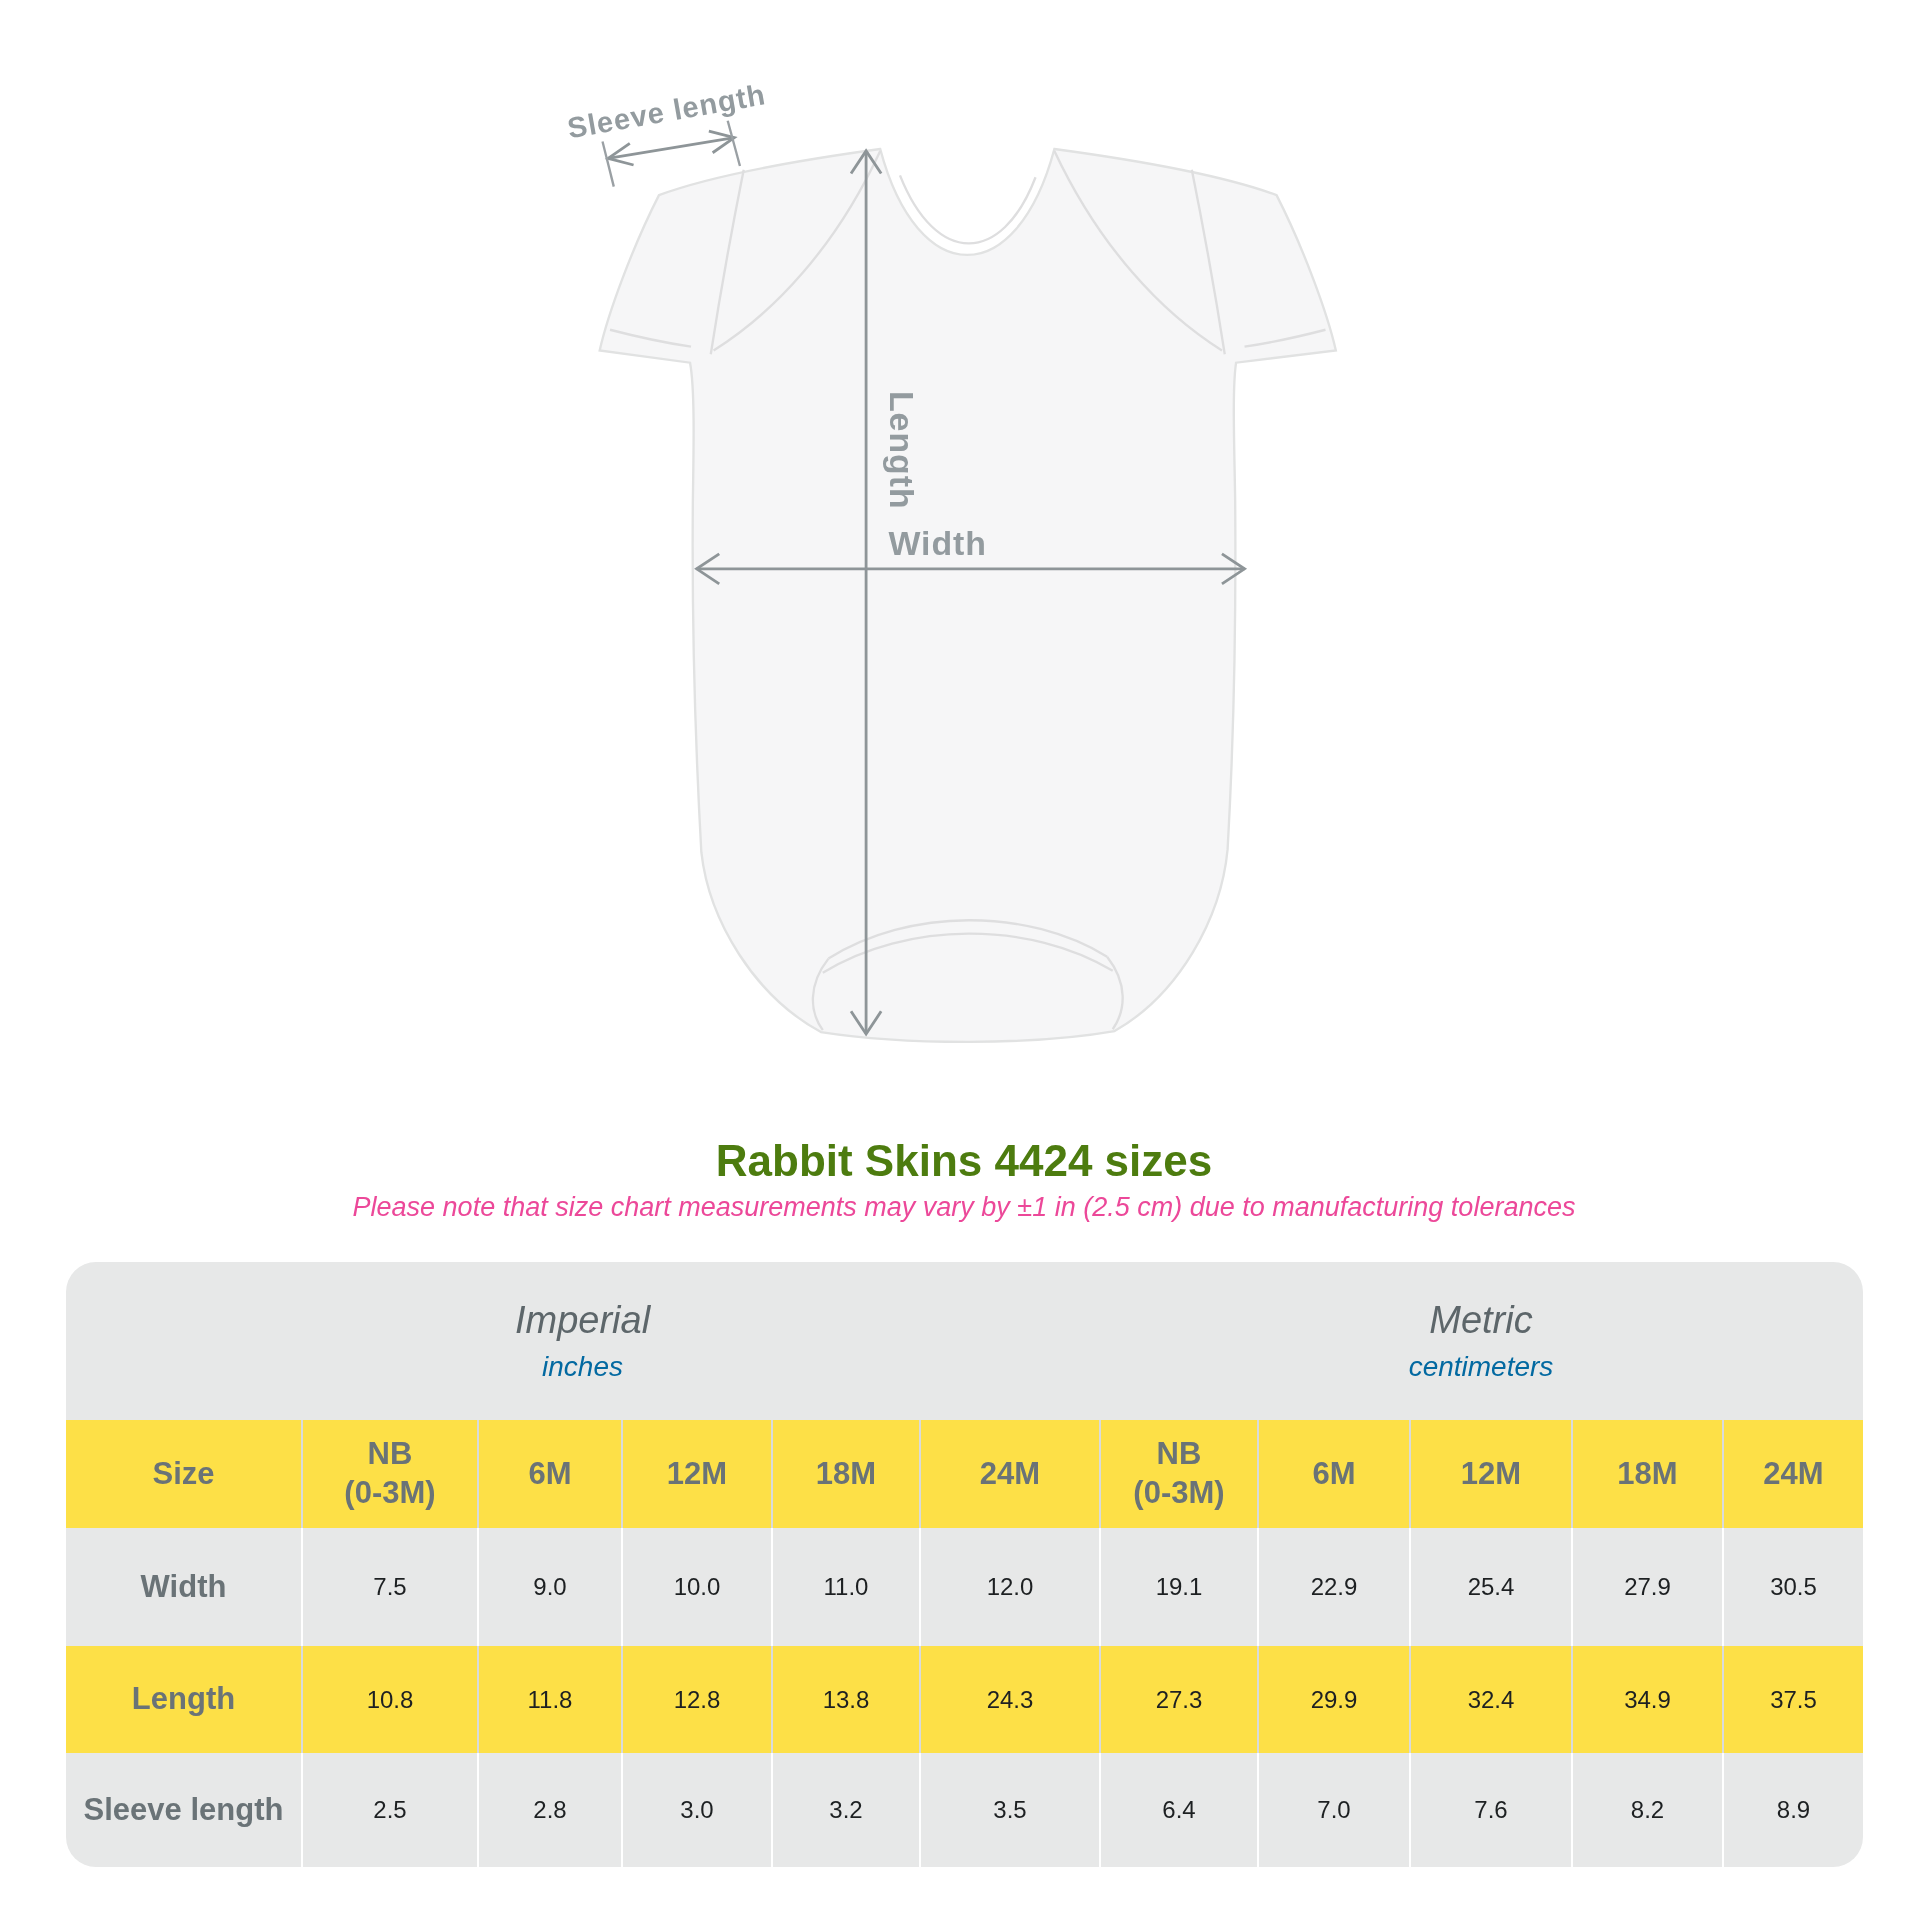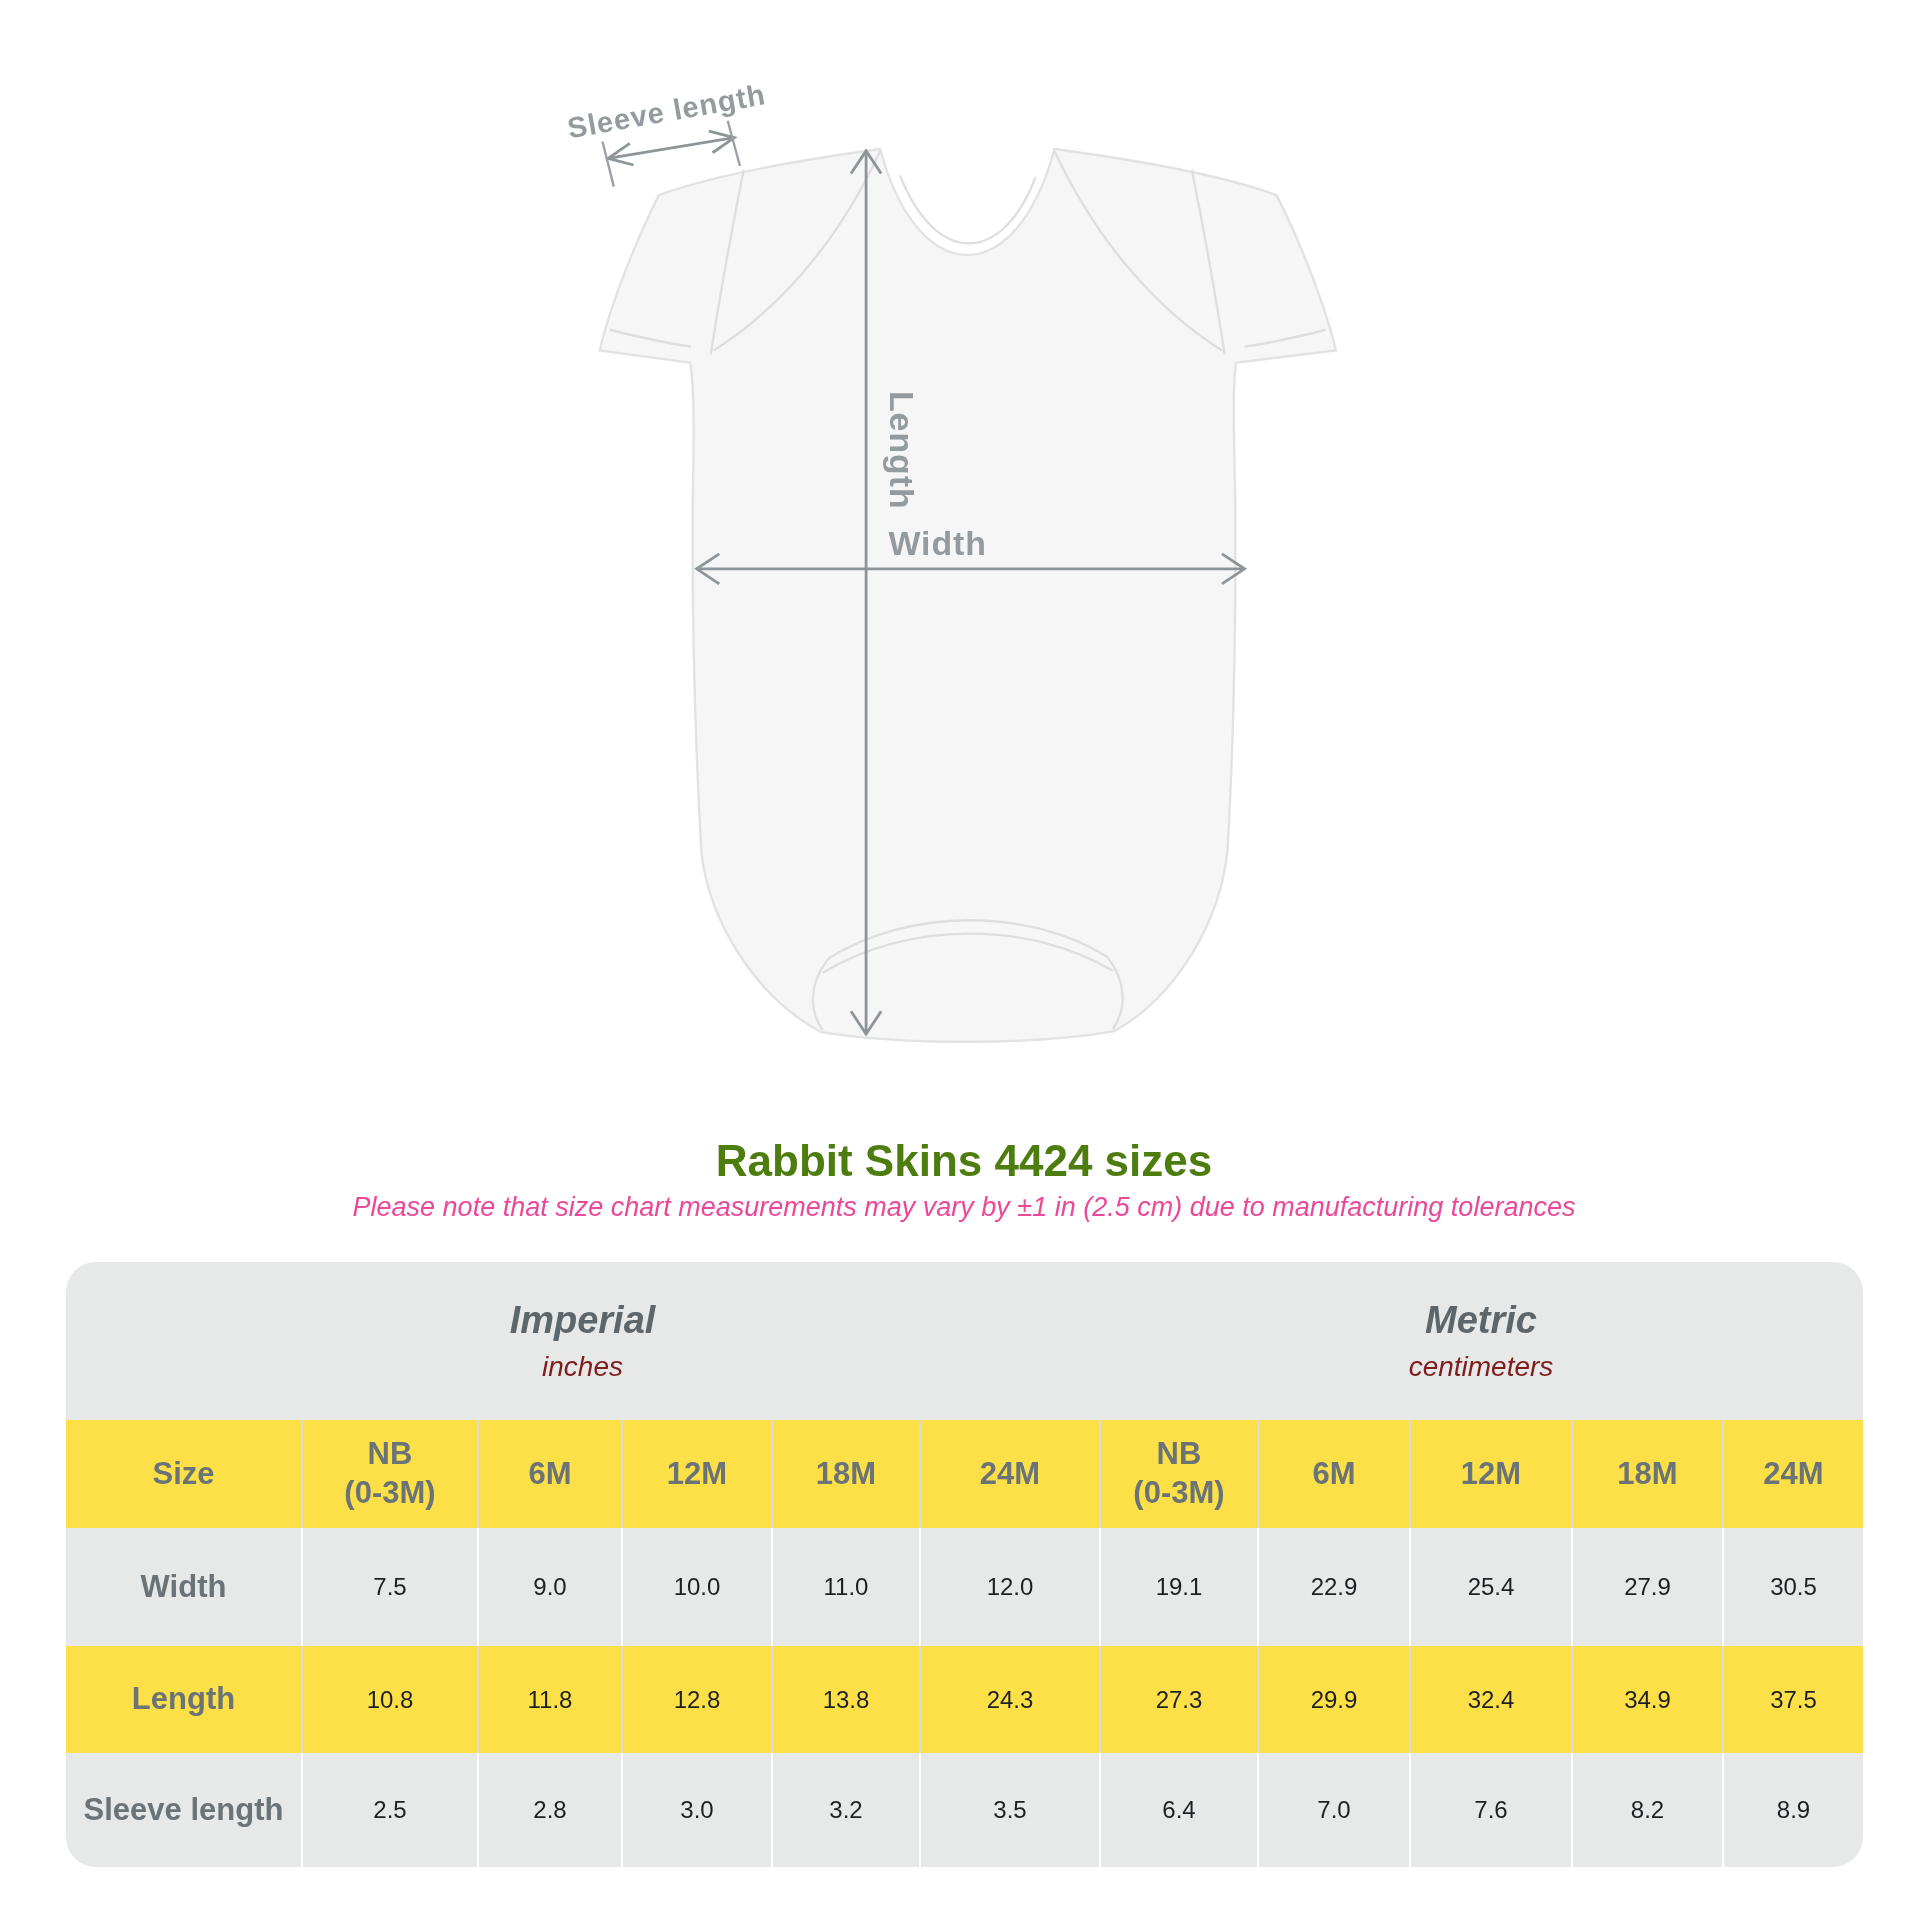--- a/index.html
+++ b/index.html
@@ -21,22 +21,22 @@
     font-size:44px;font-weight:bold;color:#4d7c0f;}
   #chart-note{position:absolute;left:0;top:1192px;width:100%;text-align:center;
     font-style:italic;font-size:27px;color:#ec4899;}
   
   #size-table{position:absolute;left:66px;top:1262px;width:1797px;height:605px;
     border-radius:30px;overflow:hidden;}
   #unit-band{display:flex;height:158px;background:#e7e8e8;}
   .band-half{display:flex;flex-direction:column;align-items:center;justify-content:center;gap:9.4px;}
   .band-half.imperial{width:1033px;}
   .band-half.metric{width:764px;}
-  .band-label{font-size:38px;font-weight:bold;font-style:italic;color:#5d666a;}
-  .band-unit{font-size:28px;font-style:italic;color:#7f1d1d;}
+  .band-label{font-size:38px;font-weight:normal;font-style:italic;color:#5d666a;}
+  .band-unit{font-size:28px;font-style:italic;color:#0369a1;}
   .row{display:grid;grid-template-columns:235px 176px 144px 150px 148px 180px 158px 152px 162px 151px 141px;}
   .r-header{height:108px;}
   .r0{height:118px;}
   .r1{height:107px;}
   .r2{height:114px;}
   .cell{display:flex;flex-direction:column;align-items:center;justify-content:center;
     border-left:2.8px solid transparent;line-height:1.25;}
   .row .cell:first-child{border-left:none;}
   .row-white{background:#fde047;}
   .row-white .cell{border-left-color:#d9dbdb;}

